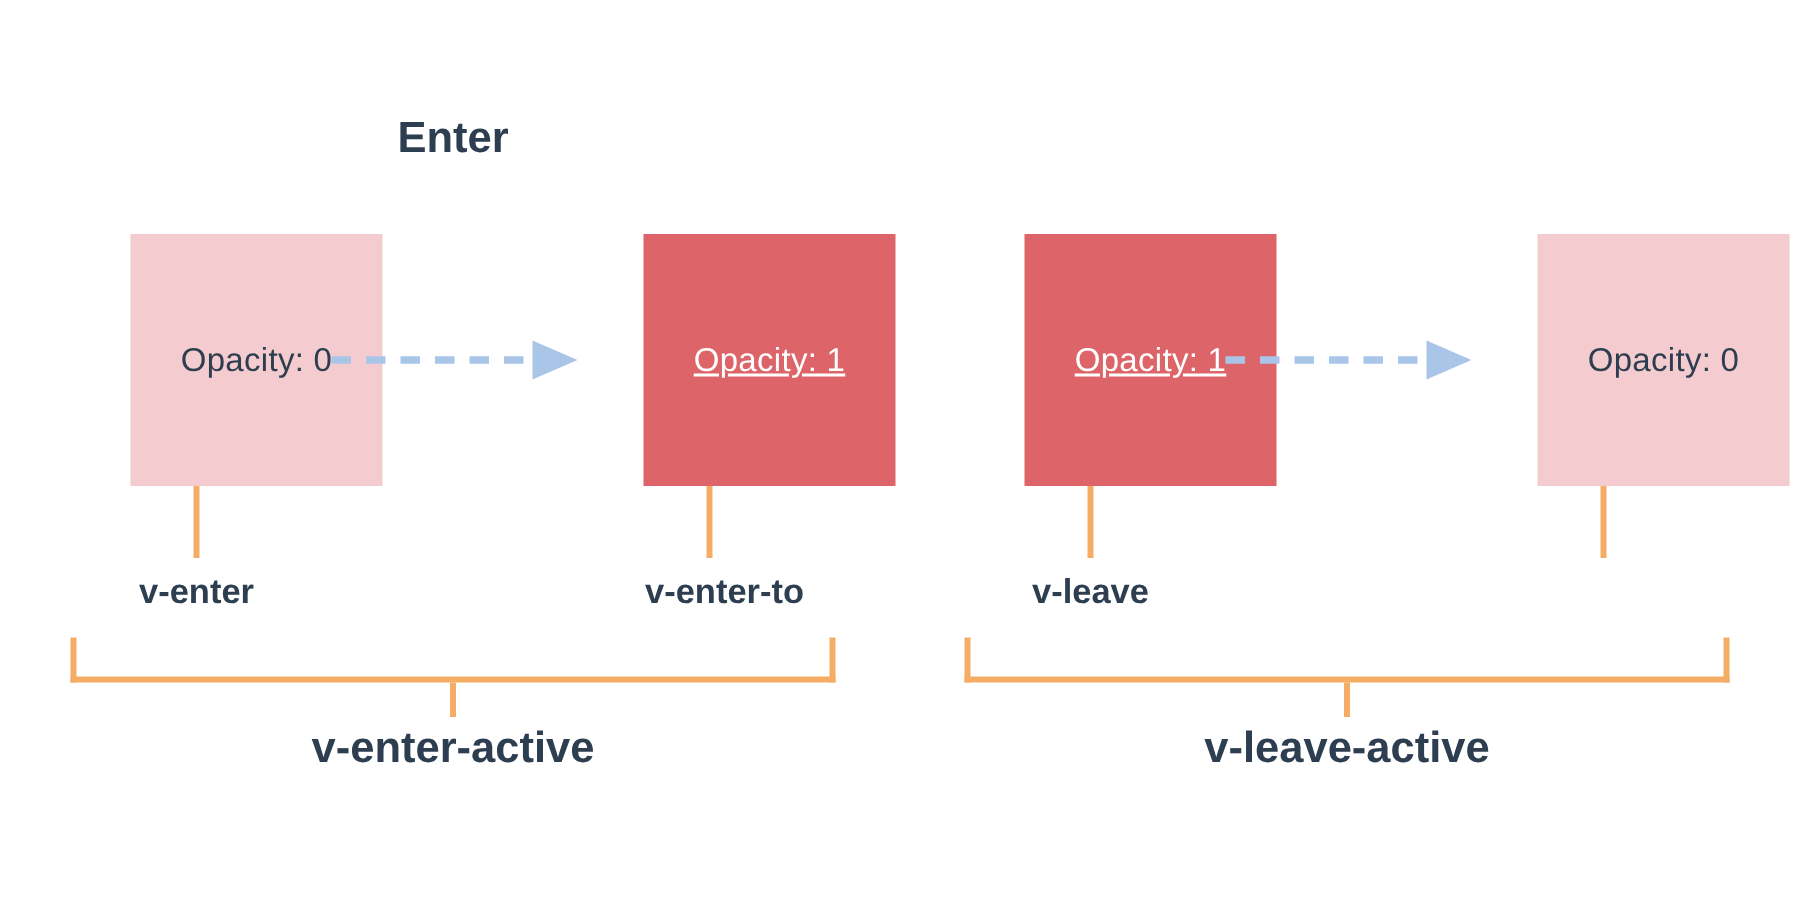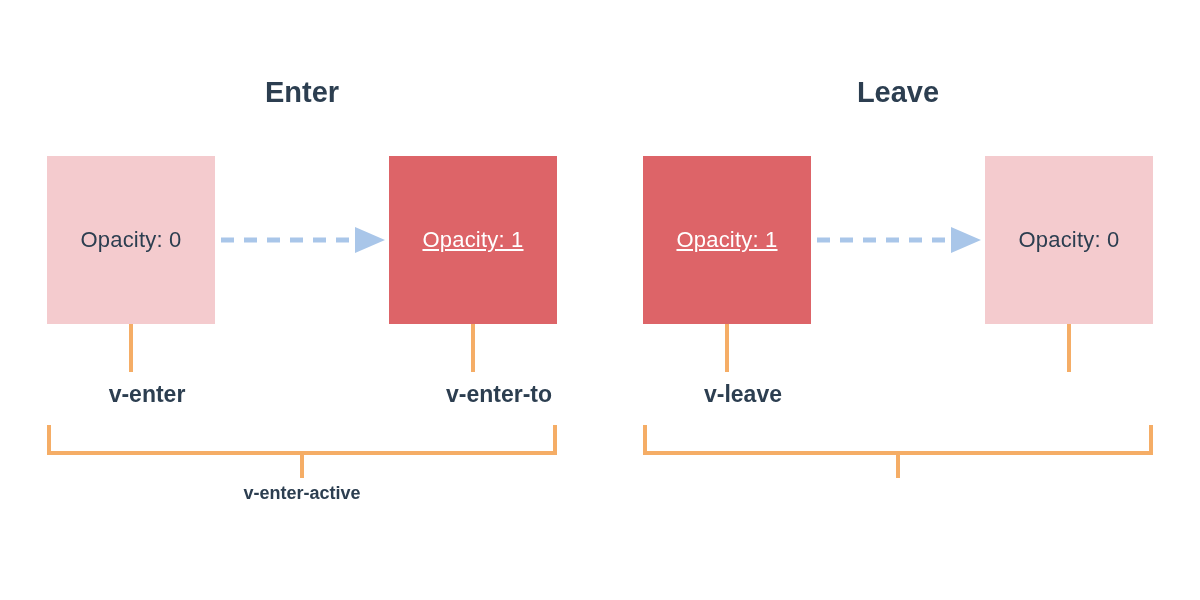--- a/index.html
+++ b/index.html
@@ -26,21 +26,21 @@
 
   .phase-title {
     position: absolute; top: 77px; left: 0; width: 100%;
     margin: 0; text-align: center;
     font-size: 29px; line-height: 30px; font-weight: bold;
     color: var(--text-dark);
   }
 
   .box {
     position: absolute; top: 156px; width: 168px; height: 168px;
-    display: flex; align-items: center; justify-content: center;
+    display: flex; align-items: center; justify-content: center; margin-left: 40px;
   }
   .from-box { left: 0; }
   .to-box   { left: 342px; }
   .box-faded { background: var(--box-faded-pink); }
   .box-solid { background: var(--box-solid-red); }
   .box-label { font-size: 22px; letter-spacing: 0.2px; }
   .box-faded .box-label { color: var(--text-dark); }
   .box-solid .box-label { color: #ffffff; text-decoration: underline; }
 
   .arrow { position: absolute; left: 172px; top: 220px; width: 168px; height: 40px; }
@@ -51,39 +51,39 @@
   .stem {
     position: absolute; top: 324px; width: 4px; height: 48px;
     background: var(--bracket-orange);
   }
   .stem-from { left: 82px; }
   .stem-to   { left: 424px; }
 
   .stem-label {
     position: absolute; top: 381px;
     transform: translateX(-50%); white-space: nowrap;
-    font-size: 23px; font-weight: bold; color: var(--text-dark); margin-left: 16px;
+    font-size: 23px; font-weight: bold; color: var(--text-dark);
   }
   .label-from { left: 84px; }
   .label-to   { left: 436px; }
 
   .bracket {
     position: absolute; left: 0; top: 425px; width: 510px; height: 30px;
     border-left: 4px solid var(--bracket-orange);
     border-right: 4px solid var(--bracket-orange);
     border-bottom: 4px solid var(--bracket-orange);
   }
   .bracket-tick {
     position: absolute; left: 253px; top: 455px; width: 4px; height: 23px;
     background: var(--bracket-orange);
   }
   .active-label {
     position: absolute; top: 483px; left: 255px;
     transform: translateX(-50%); white-space: nowrap;
-    font-size: 18px; font-weight: bold; color: var(--text-dark);
+    font-size: 29px; font-weight: bold; color: var(--text-dark);
   }
 </style>
 </head>
 <body>
 
 <div class="canvas">
 
   <section class="phase phase-enter">
     <h2 class="phase-title">Enter</h2>
 
@@ -107,21 +107,20 @@
 
     <div class="stem-label label-from">v-enter</div>
     <div class="stem-label label-to">v-enter-to</div>
 
     <div class="bracket"></div>
     <div class="bracket-tick"></div>
     <div class="active-label">v-enter-active</div>
   </section>
 
   <section class="phase phase-leave">
-    <h2 class="phase-title">Leave</h2>
 
     <div class="box box-solid from-box">
       <span class="box-label">Opacity: 1</span>
     </div>
 
     <div class="arrow">
       <svg viewBox="0 0 168 40" aria-hidden="true">
         <line class="dash-line" x1="2" y1="20" x2="136" y2="20"></line>
         <polygon class="arrow-head" points="136,7 136,33 166,20"></polygon>
       </svg>
@@ -131,15 +130,16 @@
       <span class="box-label">Opacity: 0</span>
     </div>
 
     <div class="stem stem-from"></div>
     <div class="stem stem-to"></div>
 
     <div class="stem-label label-from">v-leave</div>
 
     <div class="bracket"></div>
     <div class="bracket-tick"></div>
+    <div class="active-label">v-leave-active</div>
   </section>
 
 </div>
 
 </body></html>

